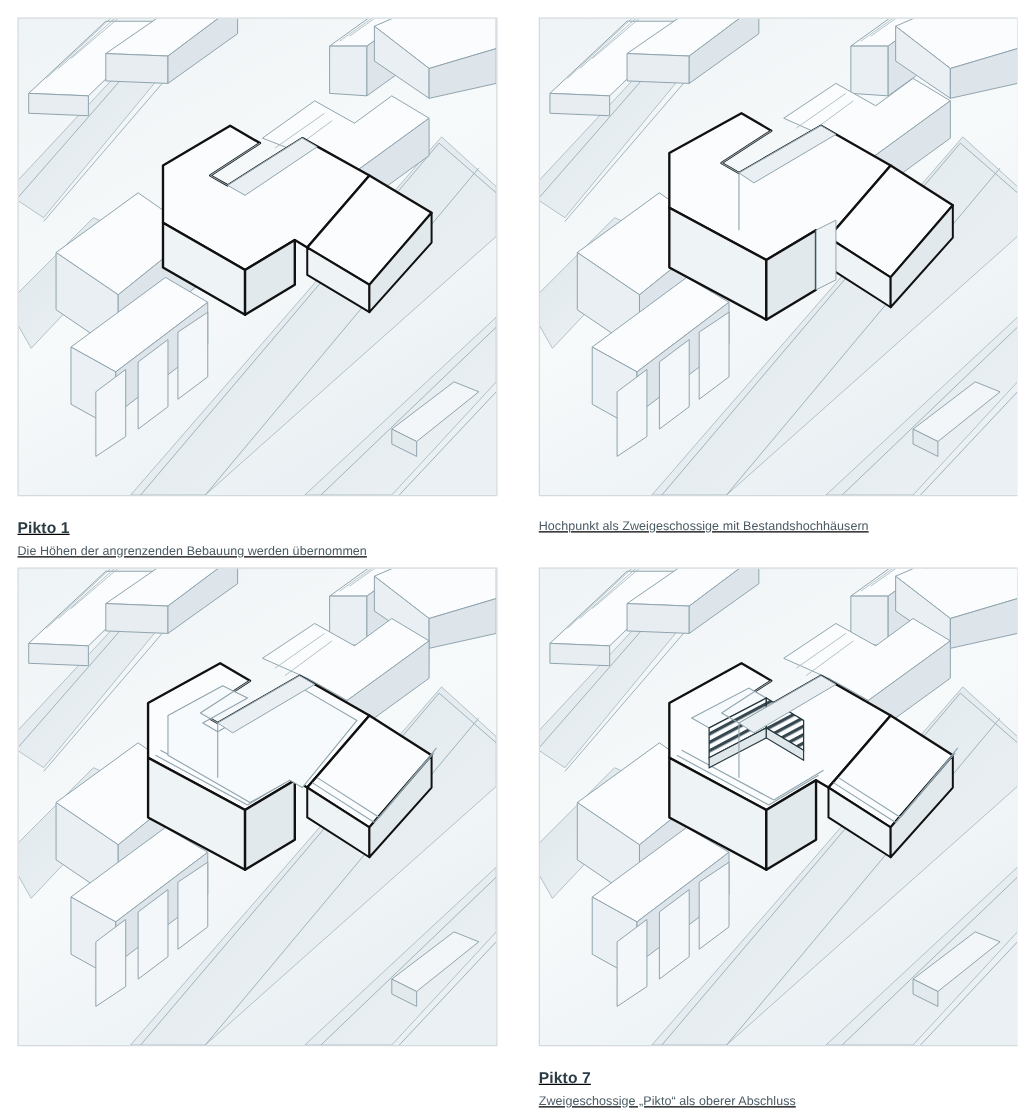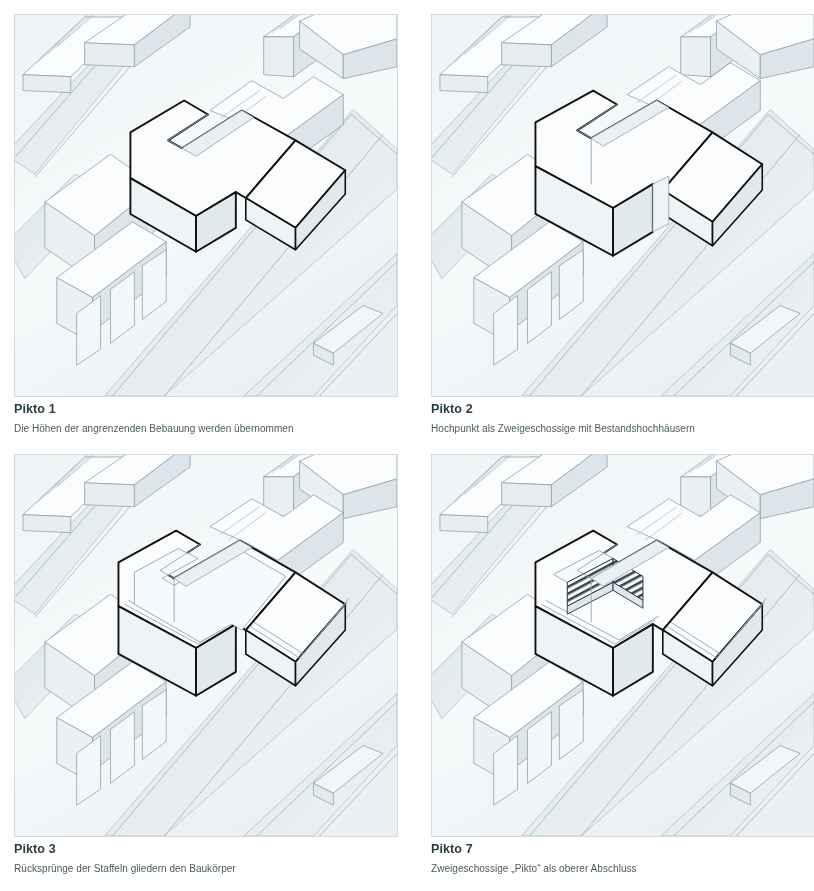--- a/index.html
+++ b/index.html
@@ -40,22 +40,23 @@
     box-sizing: border-box;
     background: #fbfcfd;
     overflow: hidden;
   }
   .figure-frame svg {
     display: block;
     width: 100%;
     height: 100%;
   }
   .caption {
-    padding-top: 5px;
+    padding-top: 18px;
     width: 384px;
+    text-decoration: underline;
   }
   .caption-title {
     font-size: 12.5px;
     font-weight: bold;
     color: #2b3b44;
     letter-spacing: 0.1px;
     line-height: 1.25;
     margin: 0 0 4px 0;
   }
   .caption-text {
@@ -274,21 +275,20 @@
                 <path d="M160,124 L226,86"></path>
                 <path d="M186,90 L146,116"></path>
               <path d="M160,124 L160,170"></path>
             </g>
             <polygon points="160,124 226,86 238,93 172,132" fill="#e9eff2" stroke="#90a4ae" stroke-width="0.8"></polygon>
             <polygon points="222,170 238,162 238,210 222,218" fill="#eef3f6" stroke="#90a4ae" stroke-width="0.8"></polygon>
           </g>
         </svg>
       </div>
       <div class="caption">
-        <p class="caption-title">Pikto 2</p>
         <p class="caption-text">Hochpunkt als Zweigeschossige mit Bestandshochhäusern</p>
       </div>
     </div>
 
     <div class="panel">
       <div class="figure-frame">
         <svg viewBox="0 0 384 383" xmlns="http://www.w3.org/2000/svg">
           <defs>
             <linearGradient id="gnd3" x1="0" y1="0" x2="0.55" y2="1">
               <stop offset="0" stop-color="#eef3f5"></stop>
@@ -384,24 +384,20 @@
             <polygon points="120,118 164,94 184,104 148,124 160,131 224,94 272,122 228,176 218,170 186,188 120,150" fill="#f7fafc" stroke="#90a4ae" stroke-width="0.9" stroke-linejoin="round"></polygon>
             <g stroke="#90a4ae" stroke-width="0.9" fill="none">
               <path d="M146,116 L160,124"></path>
                 <path d="M160,124 L226,86"></path>
                 <path d="M186,90 L146,116"></path>
               <path d="M160,124 L160,168"></path>
             </g>
             <polygon points="160,124 226,86 238,93 172,132" fill="#e9eff2" stroke="#90a4ae" stroke-width="0.8"></polygon>
           </g>
         </svg>
-      </div>
-      <div class="caption">
-        <p class="caption-title">Pikto 3</p>
-        <p class="caption-text">Rücksprünge der Staffeln gliedern den Baukörper</p>
       </div>
     </div>
 
     <div class="panel">
       <div class="figure-frame">
         <svg viewBox="0 0 384 383" xmlns="http://www.w3.org/2000/svg">
           <defs>
             <linearGradient id="gnd4" x1="0" y1="0" x2="0.55" y2="1">
               <stop offset="0" stop-color="#eef3f5"></stop>
               <stop offset="0.55" stop-color="#f7fafb"></stop>

